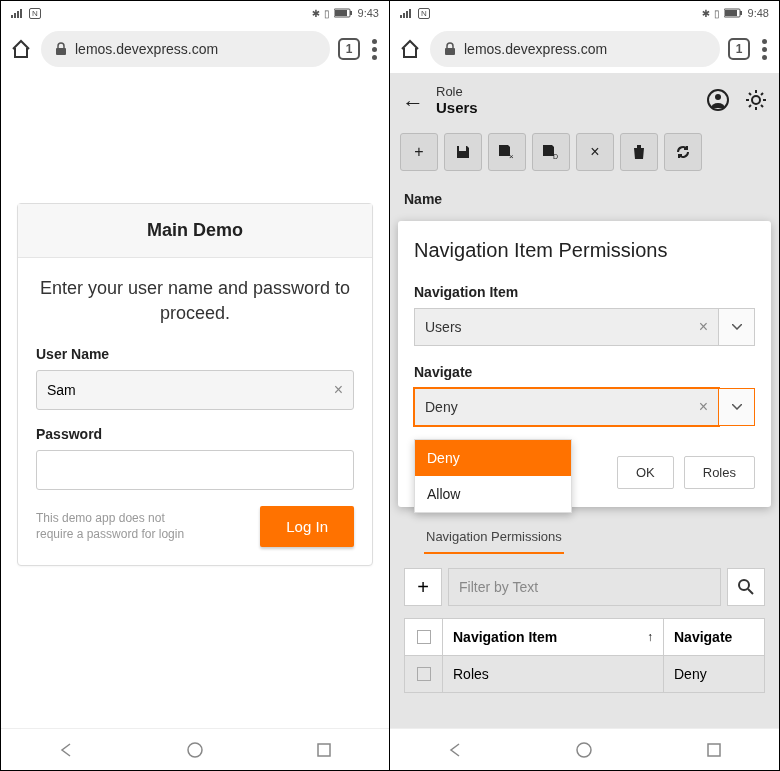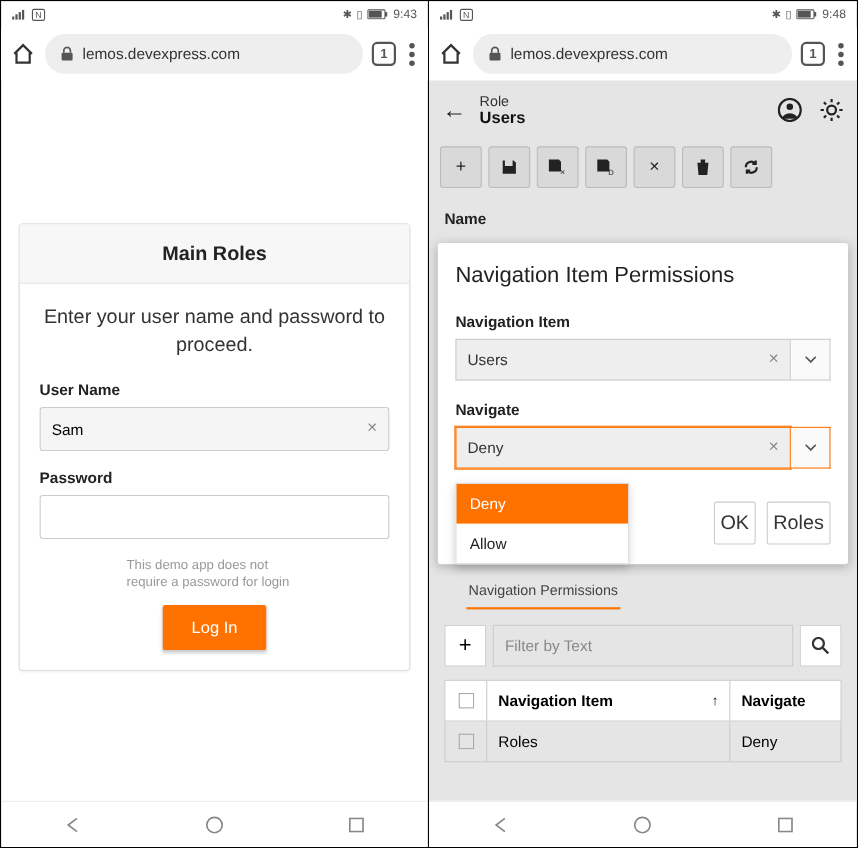--- a/index.html
+++ b/index.html
@@ -27,21 +27,21 @@
   
   .login-wrap { padding: 16px; padding-top: 130px; }
   .card { border: 1px solid #ddd; border-radius: 4px; background: #fff; box-shadow: 0 1px 2px rgba(0,0,0,0.04); }
   .card-header { background: #f7f7f7; border-bottom: 1px solid #e5e5e5; padding: 16px; text-align: center; font-size: 18px; font-weight: 700; color: #222; }
   .card-body { padding: 18px; }
   .sub-text { text-align: center; font-size: 18px; color: #333; margin-bottom: 20px; line-height: 1.4; }
   .field-label { font-size: 14px; font-weight: 600; margin-bottom: 8px; color: #222; }
   .text-input { width: 100%; height: 40px; border: 1px solid #ccc; border-radius: 3px; background: #f5f5f5; padding: 0 10px; font-size: 14px; display: flex; align-items: center; justify-content: space-between; margin-bottom: 16px; }
   .text-input.white { background: #fff; }
   .clear-x { color: #888; font-size: 16px; cursor: pointer; }
-  .footer-row { display: flex; align-items: center; justify-content: space-between; gap: 12px; margin-top: 10px; flex-direction: column; }
+  .footer-row { display: flex; align-items: center; justify-content: space-between; gap: 12px; margin-top: 10px; }
   .hint { font-size: 12px; color: #999; line-height: 1.3; max-width: 160px; }
   .btn-primary { background: #ff7200; color: #fff; border: none; padding: 12px 26px; font-size: 15px; border-radius: 2px; cursor: pointer; box-shadow: 0 2px 3px rgba(0,0,0,0.2); }
 
   
   .dim-overlay { position: absolute; inset: 0; background: #e5e5e5; }
   .app-header { position: absolute; top: 0; left: 0; right: 0; height: 54px; display: flex; align-items: center; padding: 0 12px; gap: 12px; }
   .back-arrow { font-size: 22px; color: #222; }
   .title-block { flex: 1; }
   .title-block .small { font-size: 13px; color: #333; }
   .title-block .big { font-size: 15px; font-weight: 700; color: #111; }
@@ -58,21 +58,21 @@
   .m-label { font-size: 14px; font-weight: 600; color: #222; margin-bottom: 8px; }
   .combo { display: flex; margin-bottom: 18px; }
   .combo-input { flex: 1; height: 38px; background: #eee; border: 1px solid #ccc; padding: 0 10px; display: flex; align-items: center; justify-content: space-between; font-size: 14px; color: #333; }
   .combo.active .combo-input { border-color: #ff7200; box-shadow: 0 0 0 1px #ff7200; }
   .combo-caret { width: 36px; height: 38px; border: 1px solid #ccc; border-left: none; background: #fafafa; display: flex; align-items: center; justify-content: center; }
   .combo.active .combo-caret { border-color: #ff7200; }
   .dropdown { position: absolute; left: 16px; width: 158px; background: #fff; border: 1px solid #ddd; box-shadow: 0 3px 8px rgba(0,0,0,0.2); }
   .dd-item { padding: 10px 12px; font-size: 14px; color: #222; }
   .dd-item.sel { background: #ff7200; color: #fff; }
   .modal-buttons { display: flex; justify-content: flex-end; gap: 10px; margin-top: 30px; }
-  .btn-outline { background: #fff; border: 1px solid #ccc; padding: 8px 5px; font-size: 18px; border-radius: 2px; color: #333; }
+  .btn-outline { background: #fff; border: 1px solid #ccc; padding: 8px 18px; font-size: 13px; border-radius: 2px; color: #333; }
 
   
   .below { position: absolute; top: 448px; left: 0; right: 0; padding: 0 14px; }
   .tab-nav { font-size: 13px; color: #444; padding: 8px 2px; border-bottom: 2px solid #ff7200; display: inline-block; margin-left: 20px; }
   .filter-row { display: flex; gap: 6px; margin-top: 14px; }
   .add-btn { width: 38px; height: 38px; border: 1px solid #ccc; display: flex; align-items: center; justify-content: center; font-size: 20px; background: #fff; }
   .filter-input { flex: 1; height: 38px; border: 1px solid #ccc; padding: 0 10px; font-size: 14px; color: #888; display: flex; align-items: center; }
   .search-btn { width: 38px; height: 38px; border: 1px solid #ccc; display: flex; align-items: center; justify-content: center; background: #fff; }
   .grid { margin-top: 12px; border: 1px solid #ccc; }
   .grid-row { display: flex; border-bottom: 1px solid #ccc; }
@@ -141,21 +141,21 @@
       <div class="dots">
           <span></span>
           <span></span>
           <span></span>
         </div>
     </div>
 
     <div class="content">
       <div class="login-wrap">
         <div class="card">
-          <div class="card-header">Main Roles</div>
+          <div class="card-header">Main Demo</div>
           <div class="card-body">
             <div class="sub-text">Enter your user name and password to proceed.</div>
             <div class="field-label">User Name</div>
             <div class="text-input">
               <span>Sam</span>
               <span class="clear-x">×</span>
             </div>
             <div class="field-label">Password</div>
             <div class="text-input white"></div>
             <div class="footer-row">

